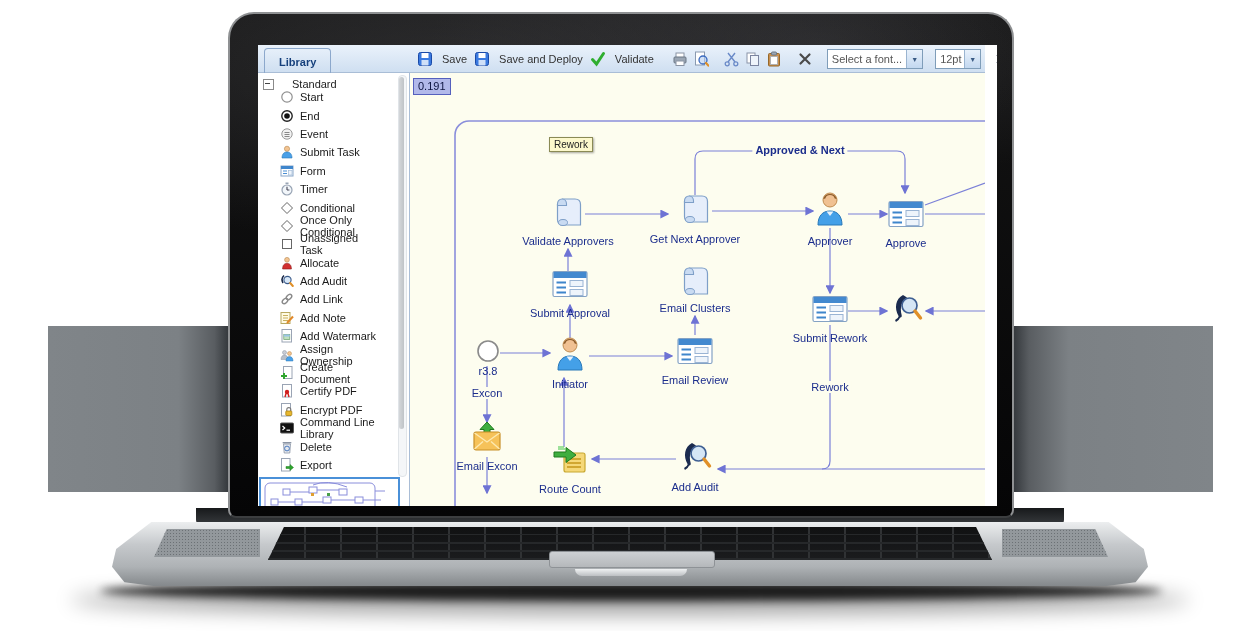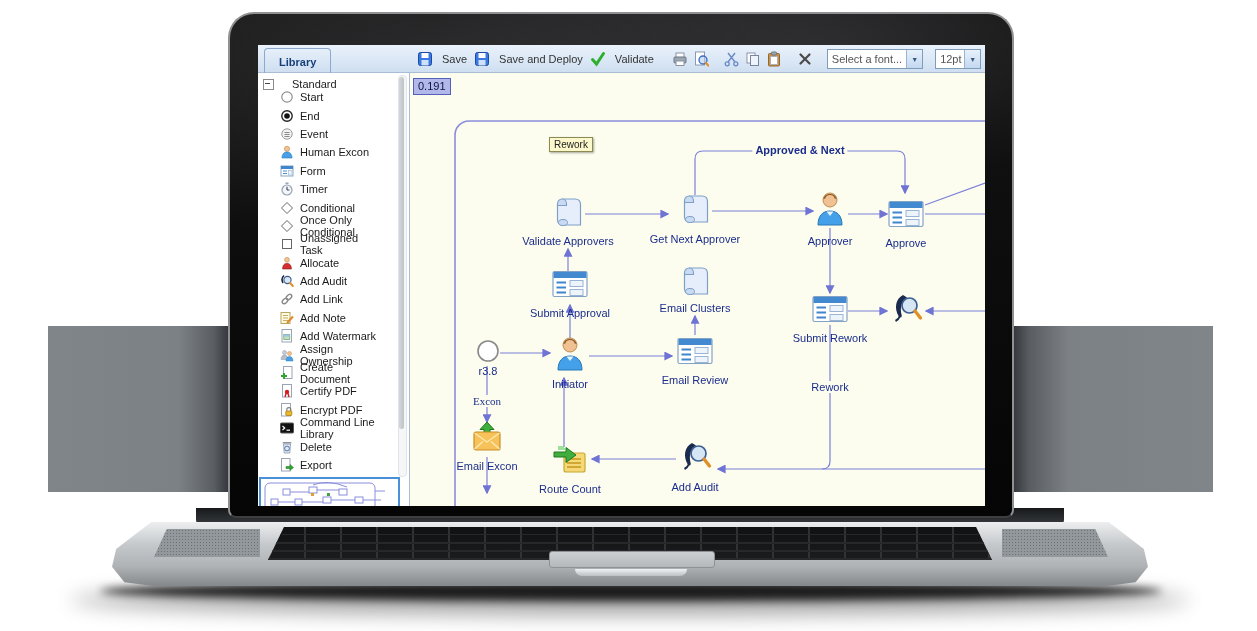--- a/index.html
+++ b/index.html
@@ -30,21 +30,21 @@
         clip-path:polygon(2.2% 0,97.8% 0,100% 100%,0 100%);}
   .speaker{position:absolute;top:529px;width:106px;height:28px;background-color:#93989c;
         background-image:radial-gradient(#6c7175 28%,transparent 32%);background-size:3px 3px;}
   .speaker.l{left:154px;clip-path:polygon(12% 0,100% 0,100% 100%,0 100%);}
   .speaker.r{left:1002px;clip-path:polygon(0 0,88% 0,100% 100%,0 100%);}
   .trackpad{position:absolute;left:549px;top:551px;width:164px;height:15px;border:1px solid #8e9296;
         border-radius:3px;background:linear-gradient(#cdd0d3,#b5b8bb);}
   .notch{position:absolute;left:575px;top:569px;width:112px;height:7px;border-radius:0 0 10px 10px;
         background:linear-gradient(#eff1f2,#bcbfc2);}
   
-  .screen{position:absolute;left:258px;top:45px;width:727px;height:461px;overflow:hidden;background:#fff;}
+  .screen{position:absolute;left:258px;top:45px;width:727px;height:461px;overflow:hidden;background:#fff;padding-left:12px;}
   .topstrip{position:absolute;left:0;top:0;width:727px;height:28px;
         background:linear-gradient(#eaf2fb,#cfdff1);border-bottom:1px solid #a9bdd6;box-sizing:border-box;}
   .tab{position:absolute;left:6px;top:3px;height:25px;padding:0 14px;display:flex;align-items:center;
         background:linear-gradient(#feffff,#dcearf 0,#dce9f7);border:1px solid #8ca8cc;border-bottom:none;
         border-radius:4px 4px 0 0;font-size:11px;font-weight:bold;color:#16407c;}
   .toolbar{position:absolute;left:153px;top:0;width:574px;height:28px;display:flex;align-items:center;
         padding-left:6px;box-sizing:border-box;font-size:11px;color:#333;}
   .tb-btn{display:flex;align-items:center;gap:9px;margin-right:7px;white-space:nowrap;cursor:default;}
   .ticon{display:inline-flex;width:16px;height:16px;align-items:center;justify-content:center;}
   .tb-sep{width:1px;height:18px;background:#b3c3d8;margin:0 5px;}
@@ -229,21 +229,21 @@
             </span>
             <span>Event</span>
           </div>
           <div class="titem">
             <span class="mi">
               <svg width="14" height="14" viewBox="0 0 14 14">
                 <circle cx="7" cy="3.8" r="2.6" fill="#f2c492" stroke="#b8864c" stroke-width=".6"></circle>
                 <path d="M2 13 c0-4 2-6 5-6 s5 2 5 6 z" fill="#4aa0e8" stroke="#2a7ab8" stroke-width=".6"></path>
               </svg>
             </span>
-            <span>Human Excon</span>
+            <span>Submit Task</span>
           </div>
           <div class="titem">
             <span class="mi">
               <svg width="14" height="14" viewBox="0 0 14 14">
                 <rect x="1" y="2" width="12" height="10" fill="#fff" stroke="#89a6c8"></rect>
                 <rect x="1" y="2" width="12" height="3" fill="#3f86cc"></rect>
                 <g stroke="#4a8fd4">
                   <line x1="3" y1="7" x2="7" y2="7"></line>
                   <line x1="3" y1="9.5" x2="7" y2="9.5"></line>
                 </g>
@@ -572,17 +572,17 @@
           </svg></div>
         <div class="nodelabel" style="left: 160px; top: 410px;">Route Count</div>
         <div class="nodeicon" style="left: 285px; top: 386px;"><svg width="34" height="32" viewBox="0 0 34 32">
             <path d="M14 2 C6.5 6 5 15 9.5 23 c1.2 2.2 3.6 1.8 3.2 -0.8 C10.5 14 13 8 18 4.5 z" fill="#1b2b4e"></path>
             <path d="M11 23 c-1 2.5 -2.5 4 -4.5 5" stroke="#1b2b4e" stroke-width="2" fill="none"></path>
             <circle cx="20.5" cy="12.5" r="7.5" fill="rgba(206,226,246,.85)" stroke="#3e5f92" stroke-width="1.7"></circle>
             <line x1="26" y1="18" x2="31.5" y2="25" stroke="#e09028" stroke-width="3.4" stroke-linecap="round"></line>
           </svg></div>
         <div class="nodelabel" style="left: 285px; top: 408px;">Add Audit</div>
         <div class="edgelabel" style="left: 390px; top: 71px; font-weight: bold;">Approved &amp; Next</div>
-        <div class="edgelabel" style="left: 77px; top: 322px; font-family: Liberation Serif, serif;">Excon</div>
+        <div class="edgelabel" style="left: 77px; top: 314px;">Excon</div>
         <div class="edgelabel" style="left: 420px; top: 308px;">Rework</div>
       </div>
   </div>
 </div>
 
 </body></html>

